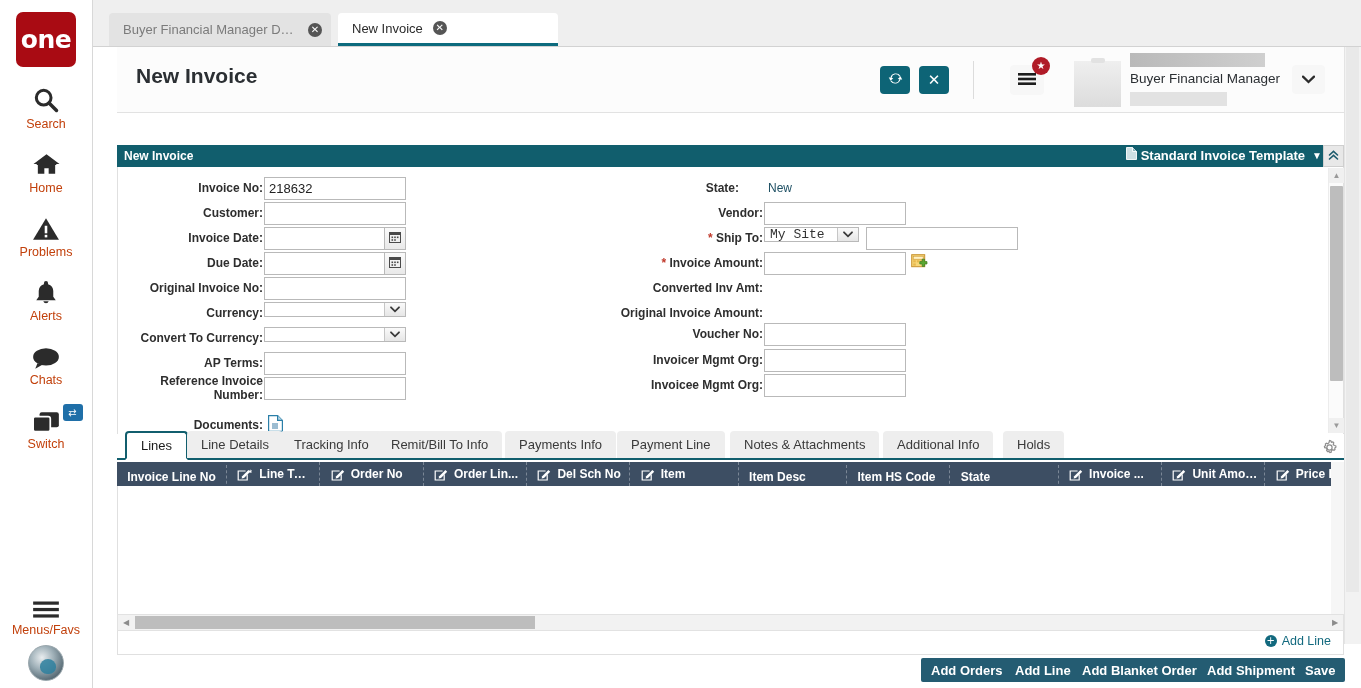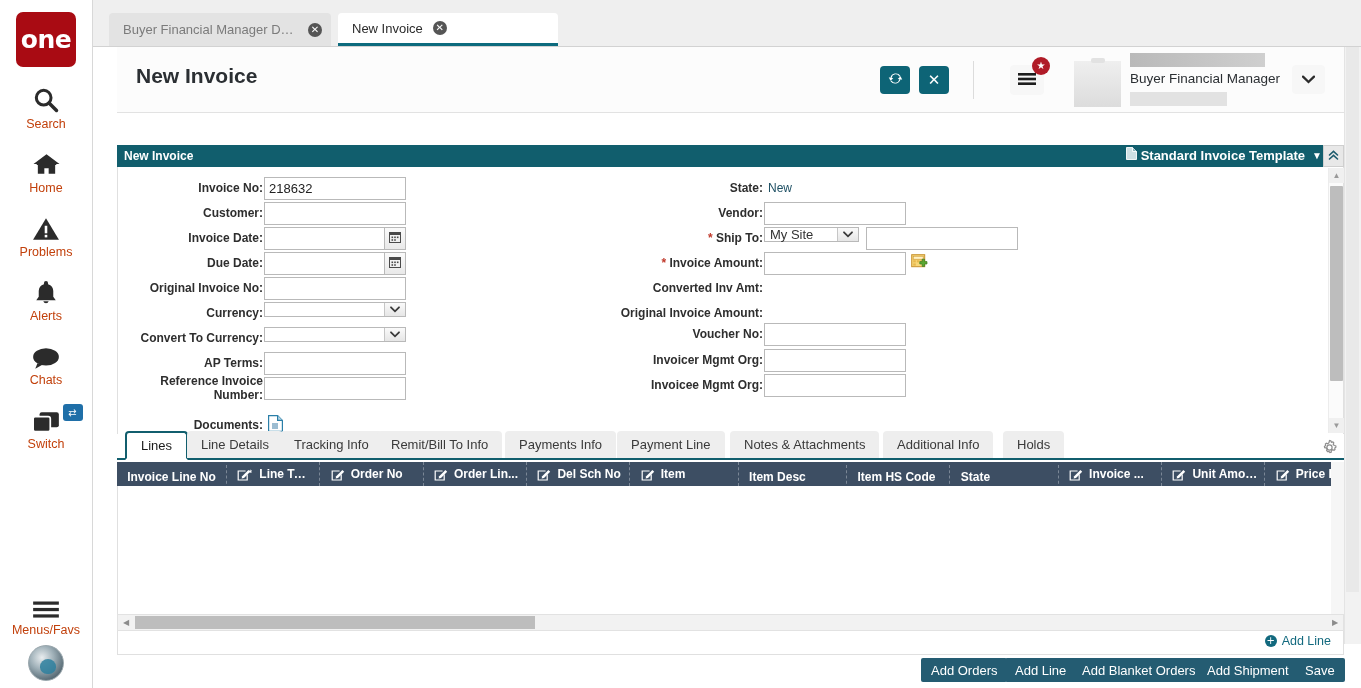--- a/index.html
+++ b/index.html
@@ -173,21 +173,21 @@
     color: #2e2e2e; line-height: 14px;
   }
   .req { color: #c0392b; font-weight: 700; }
   .fin {
     border: 1px solid #b9b9b9; background: #fff; height: 23px;
     font-family: "Liberation Sans", sans-serif; font-size: 13px; color: #222;
     padding: 0 4px; outline: none;
   }
   .fsel {
     border: 1px solid #b9b9b9; background: #fff; height: 15px;
-    display: flex; align-items: center; position: relative; cursor: pointer;
+    display: flex; align-items: center; position: relative; cursor: pointer; font-family: Liberation Mono, monospace;
   }
   .fsel .txt { font-size: 13px; color: #333; padding-left: 5px; }
   .fsel .arrow {
     position: absolute; right: 0; top: 0; bottom: 0; width: 21px;
     background: linear-gradient(180deg,#fafafa,#e6e6e6); border-left: 1px solid #c6c6c6;
     display: flex; align-items: center; justify-content: center; font-size: 10px; color:#444;
   }
   .calico {
     width: 21px; height: 23px; border: 1px solid #b9b9b9; border-left: none;
     background: linear-gradient(180deg,#fafafa,#e9e9e9);
@@ -285,21 +285,21 @@
     background: #f6f6f6;
   }
 
   
   #footer {
     position: absolute; left: 0; top: 545px; width: 1227px; height: 30px;
   }
   .fbtn {
     position: absolute; top: 0; height: 24px;
     background: #245c72; color: #fff; border: none; border-radius: 2px;
-    font-family: "Liberation Sans", sans-serif; font-size: 13px; font-weight: 400;
+    font-family: "Liberation Sans", sans-serif; font-size: 13px; font-weight: 700;
     padding: 0 10px; cursor: pointer; white-space: nowrap;
   }
 
   
   #right-gutter {
     position: absolute; left: 1344px; top: 47px; width: 17px; height: 597px;
     background: #f2f2f2; border-left: 1px solid #e4e4e4;
   }
   #page-vsb-th {
     position: absolute; left: 1346px; top: 47px; width: 13px; height: 545px;
@@ -544,21 +544,21 @@
 
       <div class="flabel" style="left:40px; top:251px; width:105px;">Documents:</div>
       <div id="doc-icon" style="position:absolute;left:150px;top:248px;">
         <svg width="15" height="17" viewBox="0 0 15 17">
             <path d="M0.6 0.6 h9 l4.8 4.8 v11 h-13.8 z" fill="#ffffff" stroke="#2b7fa8" stroke-width="1.2"></path>
             <path d="M9.6 0.6 v4.8 h4.8" fill="#bcd9e8" stroke="#2b7fa8" stroke-width="1.2"></path>
             <rect x="4" y="8" width="6" height="6" fill="#9dbdd2"></rect>
           </svg>
       </div>
 
-      <div class="flabel" style="left:520px; top:14px; width:125px;">State:</div>
+      <div class="flabel" style="left:496px; top:14px; width:125px;">State:</div>
       <div class="statval" style="position:absolute;left:650px;top:14px;">New</div>
 
       <div class="flabel" style="left:520px; top:39px; width:125px;">Vendor:</div>
       <input class="fin" style="position: absolute; left: 646px; top: 35px; width: 142px;" value="">
 
       <div class="flabel" style="left:520px; top:64px; width:125px;">
         <span class="req">*</span>
         <span>Ship To:</span>
       </div>
       <div class="fsel" style="position:absolute;left:646px;top:60px;width:95px;">

